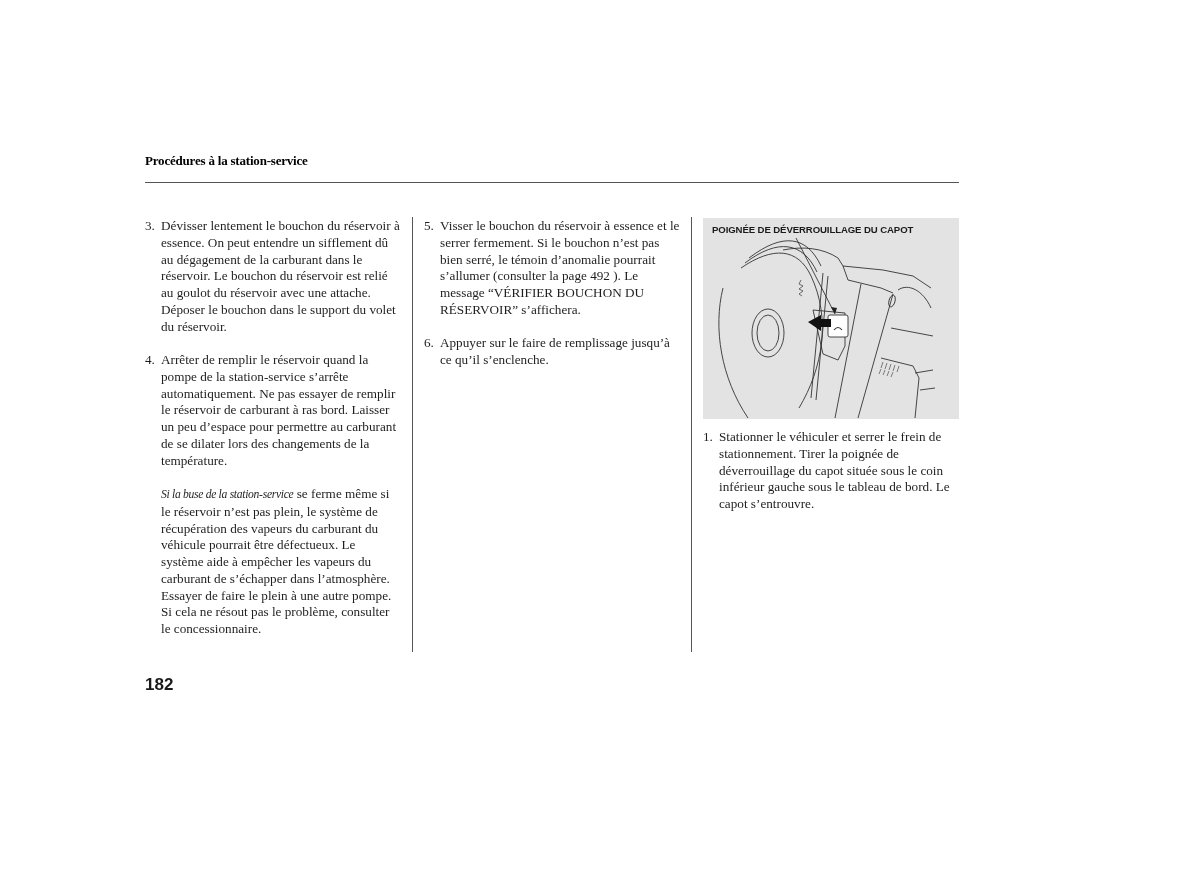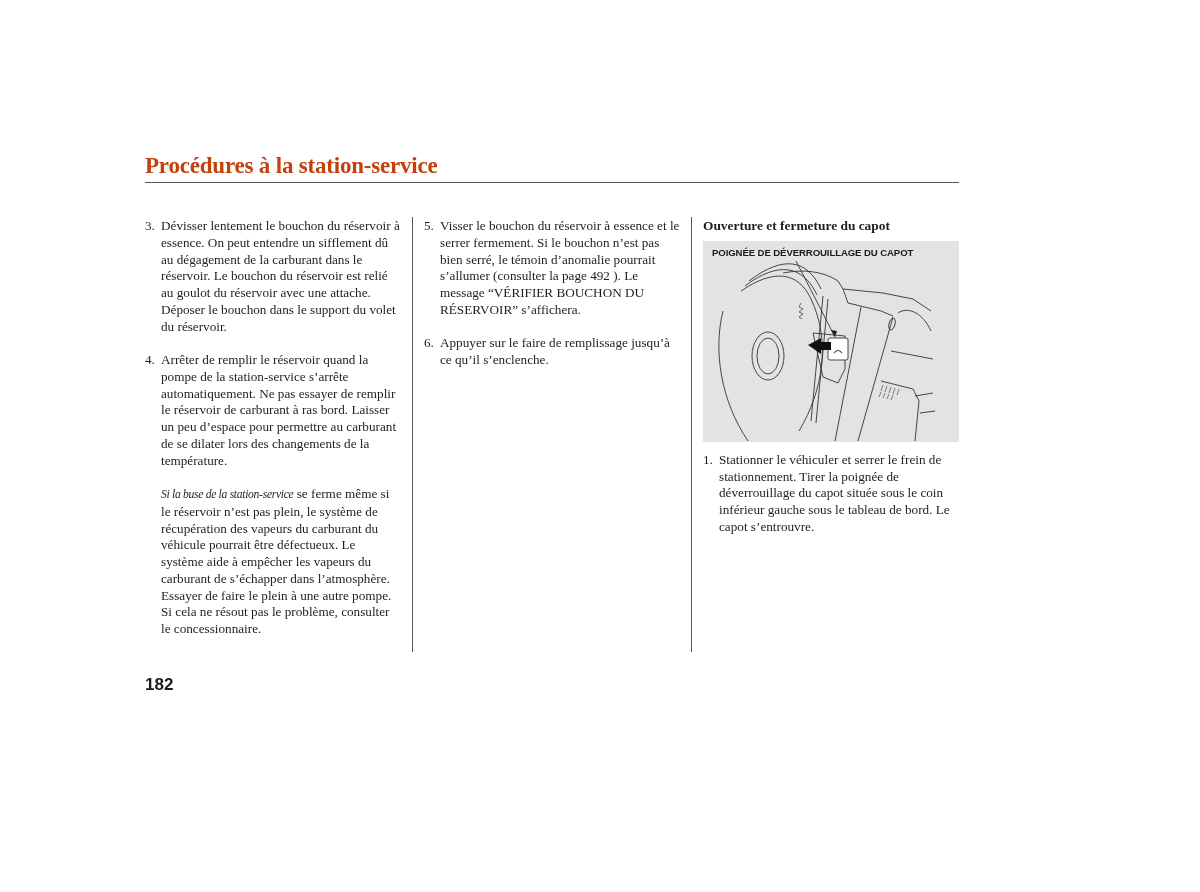--- a/index.html
+++ b/index.html
@@ -14,23 +14,23 @@
       overflow: hidden;
       font-family: "Liberation Serif", "DejaVu Serif", serif;
       color: #1a1a1a;
     }
     .page-title {
       position: absolute;
       left: 145px;
       top: 153px;
       font-family: "Liberation Serif", "DejaVu Serif", serif;
       font-weight: bold;
-      font-size: 23px;
+      font-size: 13px;
       letter-spacing: -0.2px;
-      color: #c2410c;
+      color: #000000;
       white-space: nowrap;
     }
     .title-rule {
       position: absolute;
       left: 145px;
       top: 182px;
       width: 814px;
       height: 0;
       border-top: 1.5px solid #555;
     }
@@ -142,21 +142,20 @@
     <span class="num">5.</span>
     <span class="txt">Visser le bouchon du réservoir à essence et le serrer fermement. Si le bouchon n’est pas bien serré, le témoin d’anomalie pourrait s’allumer (consulter la page 492 ). Le message “VÉRIFIER BOUCHON DU RÉSERVOIR” s’affichera.</span>
   </div>
   <div class="step">
     <span class="num">6.</span>
     <span class="txt">Appuyer sur le faire de remplissage jusqu’à ce qu’il s’enclenche.</span>
   </div>
 </div>
 
 <div class="col col3">
-  <div class="section-heading">Ouverture et fermeture du capot</div>
   <div class="figure">
     <svg width="256" height="201" viewBox="0 0 256 201">
       <g fill="none" stroke="#333" stroke-width="0.9">
 
         <path d="M38 50 C 70 28, 95 30, 108 58 C 128 100, 120 150, 96 190"></path>
         <path d="M42 45 C 75 20, 100 24, 114 54"></path>
         <path d="M46 40 C 80 14, 104 18, 118 48"></path>
         <path d="M20 70 C 10 110, 18 160, 45 200"></path>
 
         <ellipse cx="65" cy="115" rx="16" ry="24"></ellipse>

